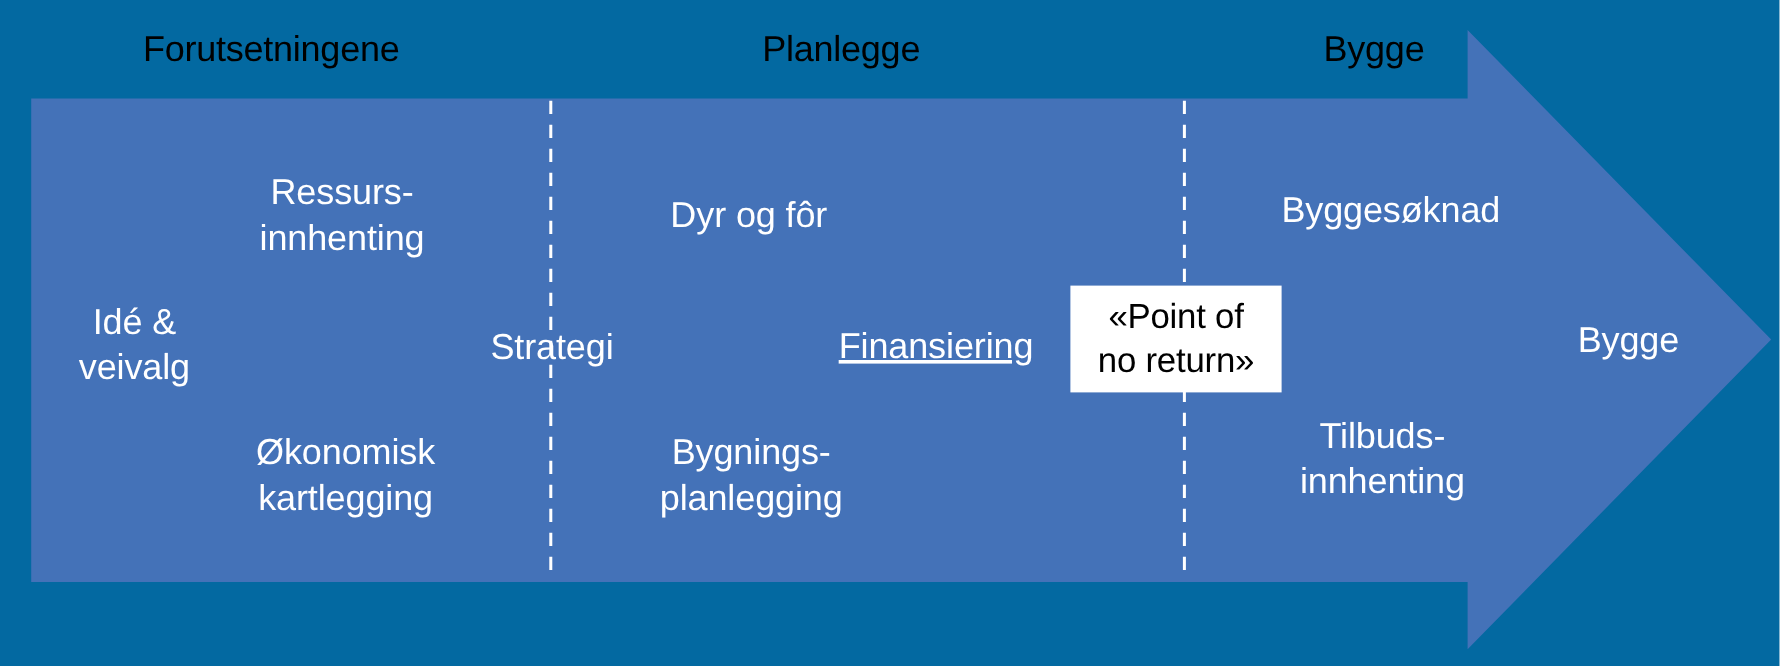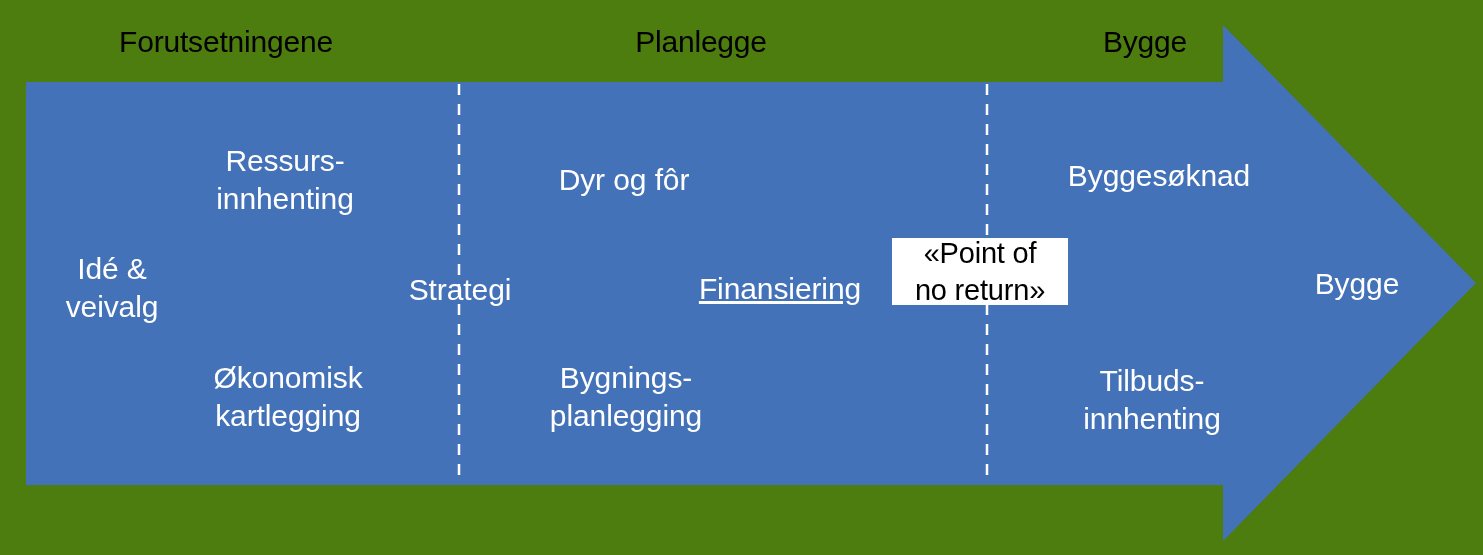--- a/index.html
+++ b/index.html
@@ -4,21 +4,21 @@
 <style>
   html, body {
     margin: 0;
     padding: 0;
     background: #ffffff;
   }
   #stage {
     position: relative;
     width: 1483px;
     height: 555px;
-    background: #4d7c0f;
+    background: #0369a1;
     overflow: hidden;
     font-family: "Liberation Sans", sans-serif;
     -webkit-font-smoothing: antialiased;
   }
 
   
   .phase-header {
     position: absolute;
     top: 22px;
     color: #000000;
@@ -50,21 +50,21 @@
     transform: translate(-50%, -50%);
     letter-spacing: -0.1px;
   }
 
   
   #point-of-no-return {
     position: absolute;
     left: 892px;
     top: 238px;
     width: 176px;
-    height: 67px;
+    height: 89px;
     background: #ffffff;
     box-sizing: border-box;
     display: flex;
     align-items: center;
     justify-content: center;
   }
   #point-of-no-return .pnr-text {
     color: #000000;
     font-size: 29px;
     line-height: 37px;
@@ -94,21 +94,21 @@
   <div class="arrow-label" style="left:285px; top:180px;">Ressurs-
 innhenting</div>
   <div class="arrow-label" style="left:288px; top:397px;">Økonomisk
 kartlegging</div>
   <div class="arrow-label" style="left:460px; top:290px;">Strategi</div>
   <div class="arrow-label" style="left:624px; top:180px;text-align:center;">Dyr og fôr</div>
   <div class="arrow-label" style="left:780px; top:289px;text-decoration:underline;">Finansiering</div>
   <div class="arrow-label" style="left:1159px; top:176px;">Byggesøknad</div>
   <div class="arrow-label" style="left:626px; top:397px;">Bygnings-
 planlegging</div>
-  <div class="arrow-label" style="left:1152px; top:400px;">Tilbuds-
+  <div class="arrow-label" style="left:1152px; top:383px;">Tilbuds-
 innhenting</div>
   <div class="arrow-label" style="left:1357px; top:284px;">Bygge</div>
 
   <div id="point-of-no-return">
     <span class="pnr-text">«Point of
 no return»</span>
   </div>
 
 </div>
 

